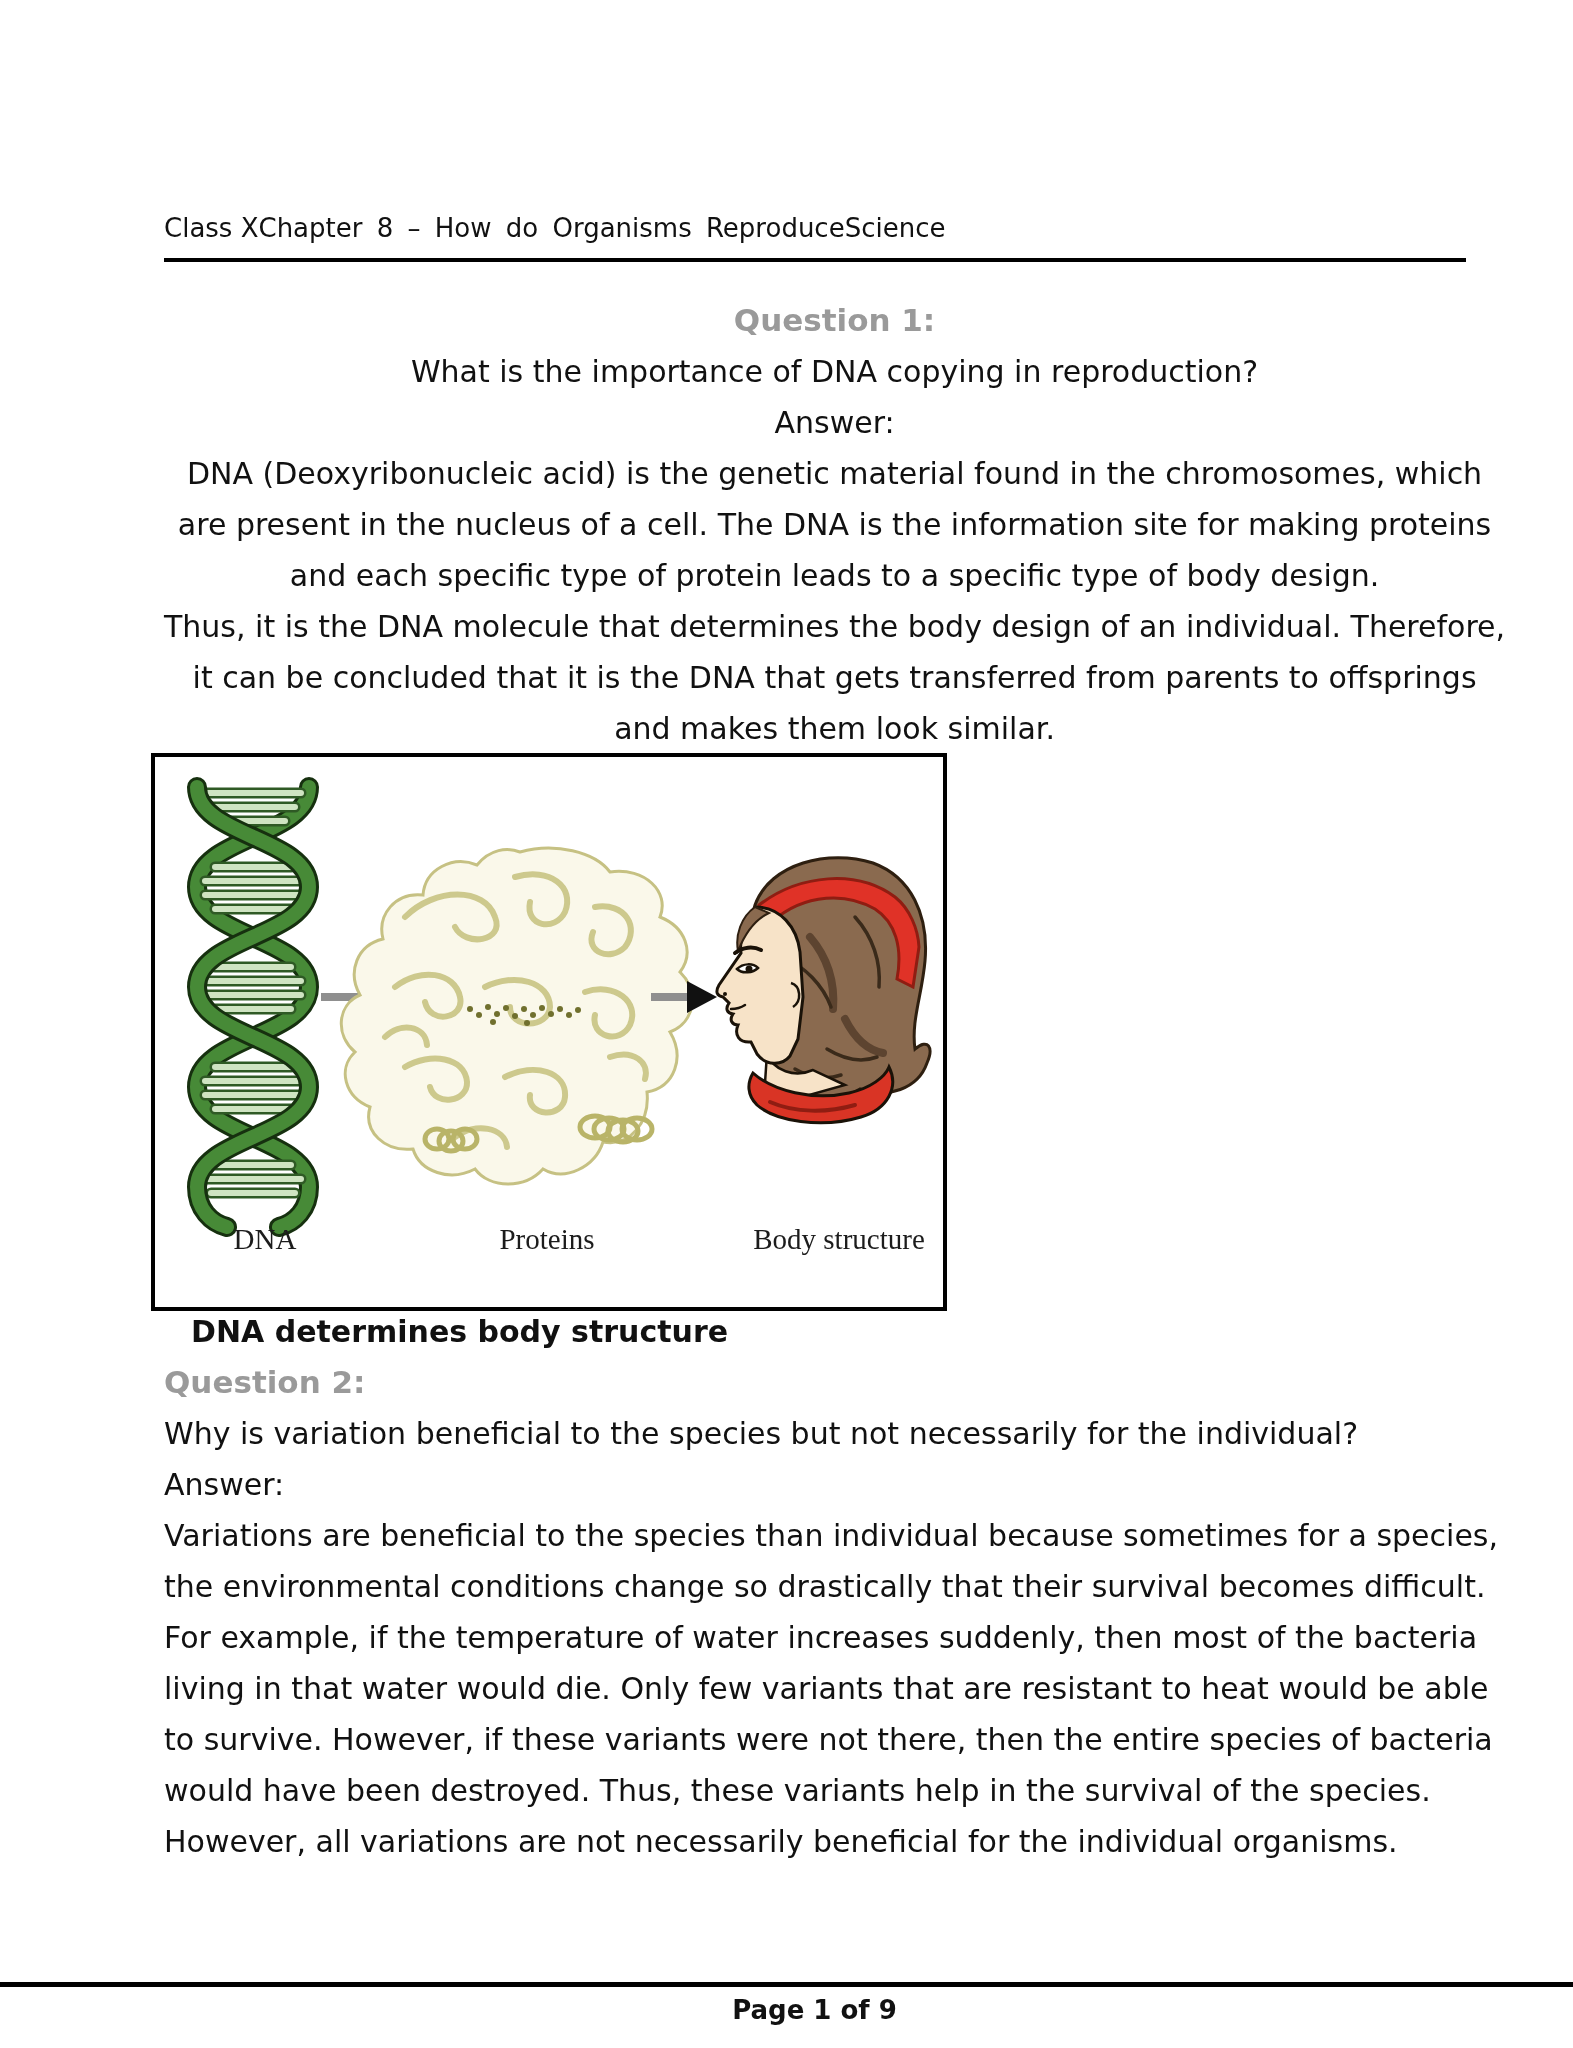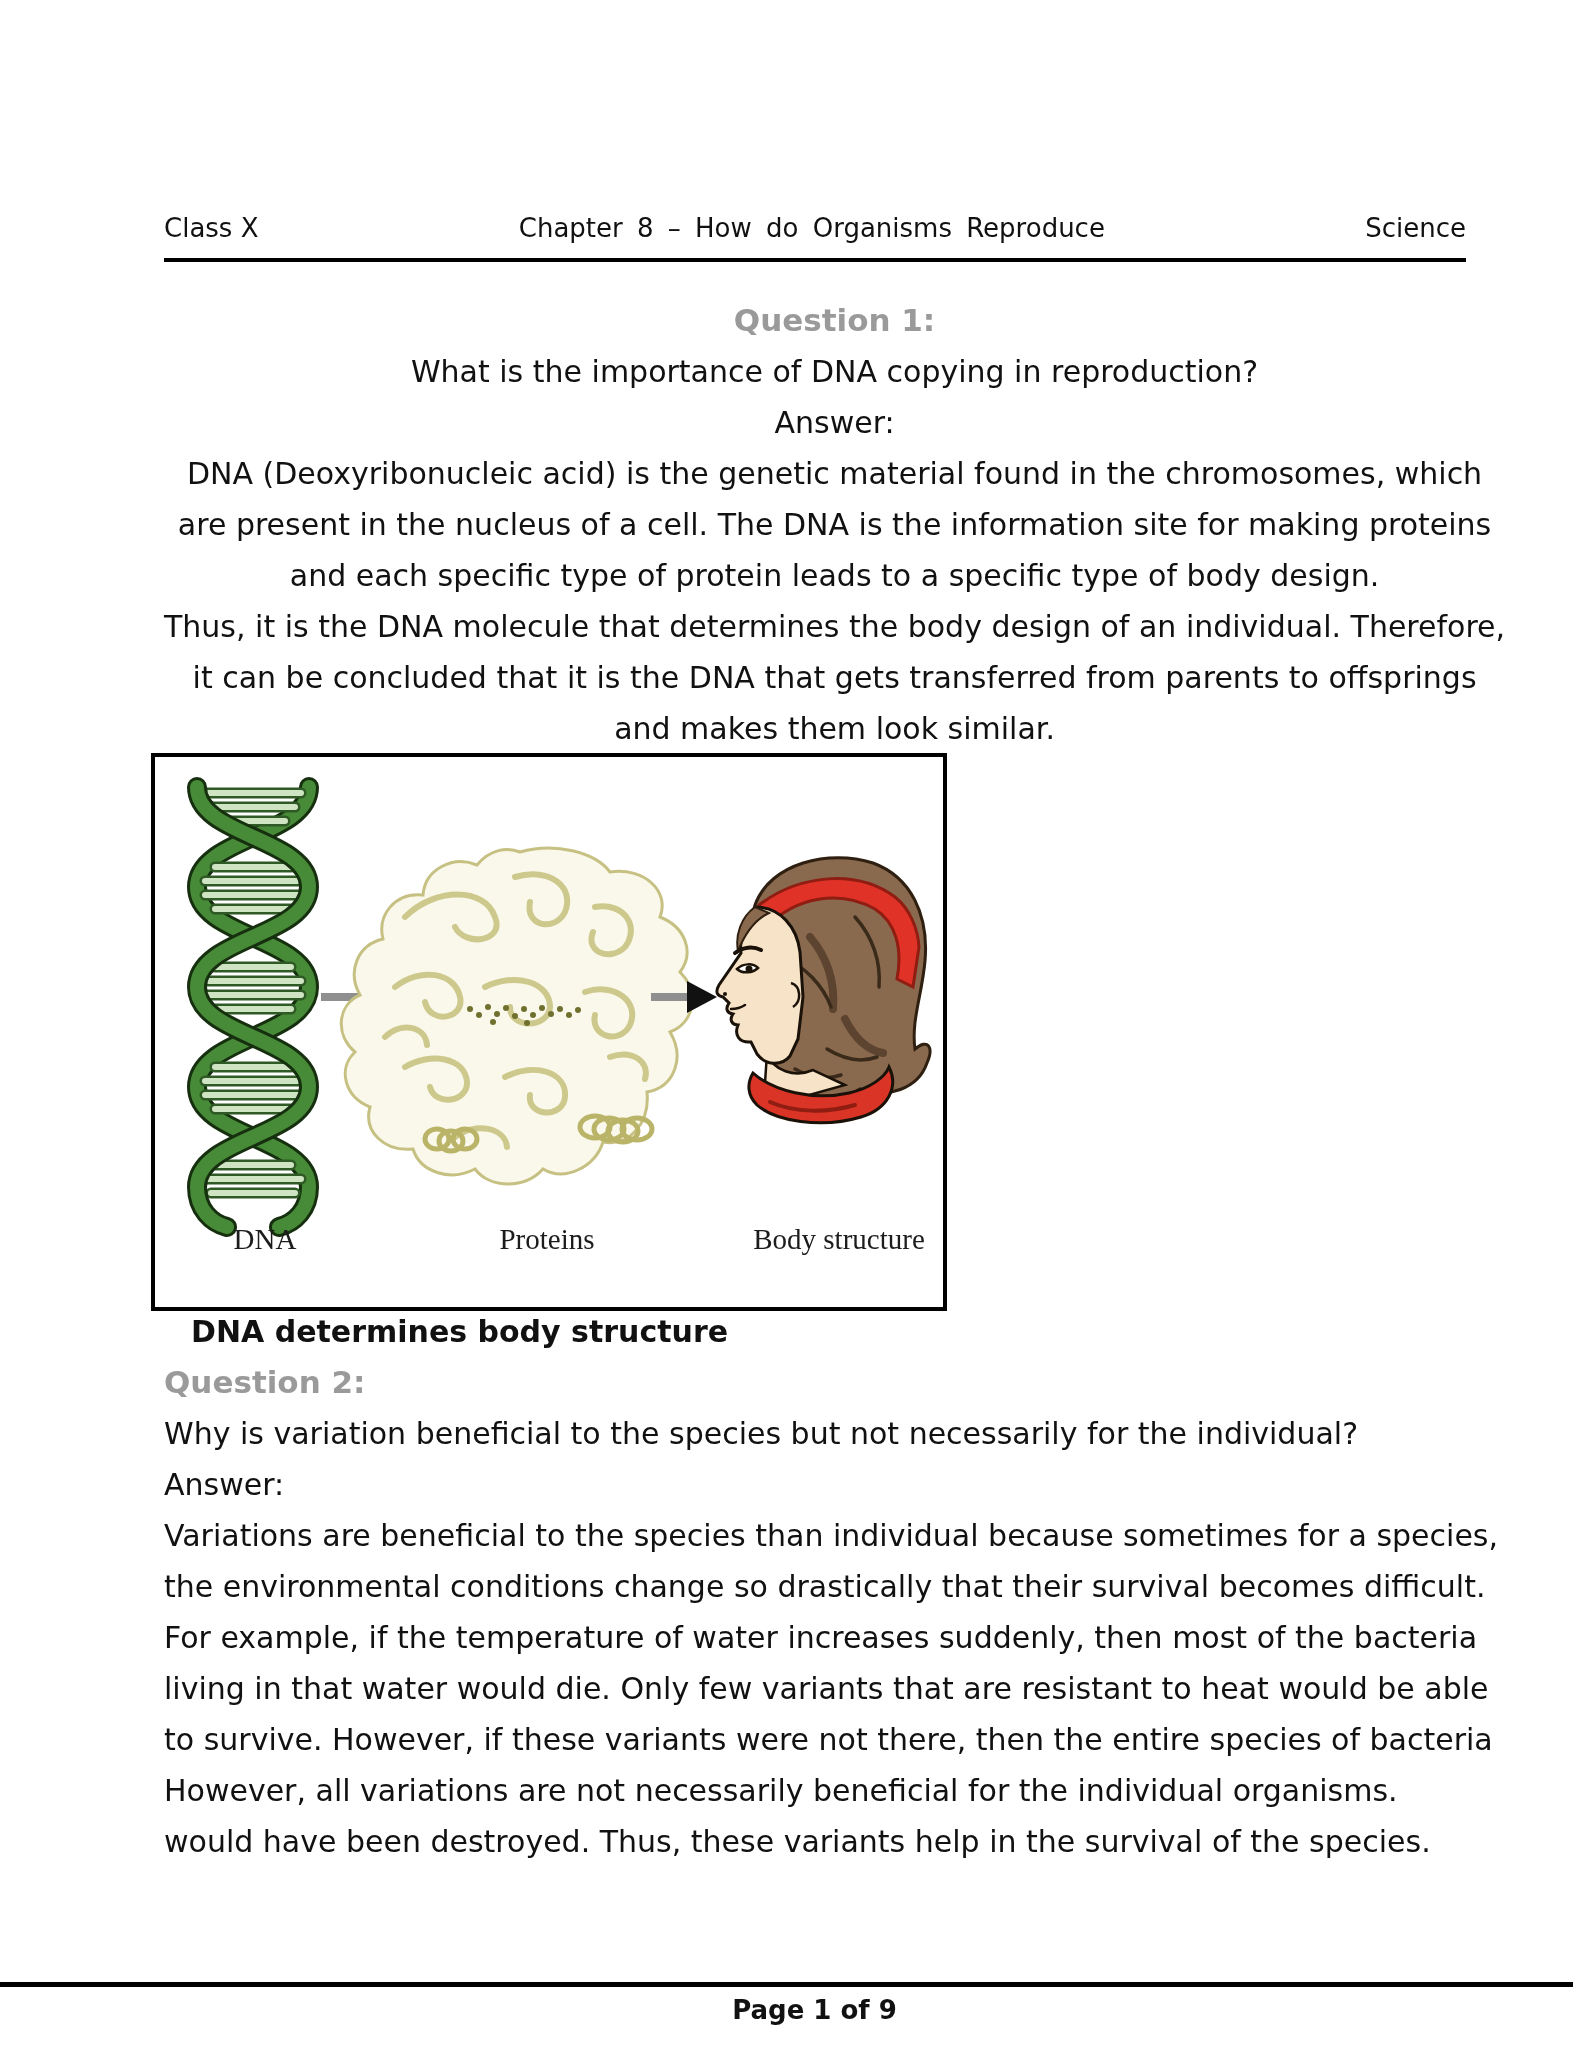--- a/index.html
+++ b/index.html
@@ -4,21 +4,21 @@
 <style>
   html,body { margin:0; padding:0; background:#e8e8e8; }
   .page {
     position:relative; width:1573px; height:2048px; background:#ffffff;
     font-family:"DejaVu Sans","Liberation Sans",sans-serif; color:#111111;
     overflow:hidden; margin:0 auto;
   }
   
   .hdr {
     position:absolute; left:164px; top:212px; width:1302px;
-    display:flex; justify-content:space-between; align-items:baseline;
+    display:flex; justify-content:flex-start; align-items:baseline;
     font-size:26px; line-height:32px; white-space:nowrap;
   }
   .hdr-center { word-spacing:6px; }
   .hdr-rule { position:absolute; left:164px; top:258px; width:1302px; height:4px; background:#000; }
 
   
   .flow { position:absolute; left:164px; }
   .flow-q1 { top:295px;text-align:center; }
   .flow-q2 { top:1306px; }
   .line { height:51px; line-height:51px; font-size:30px; white-space:nowrap; }
@@ -224,20 +224,20 @@
   <div class="flow flow-q2">
     <div class="line caption">DNA determines body structure</div>
     <div class="line qlabel">Question 2:</div>
     <div class="line">Why is variation beneficial to the species but not necessarily for the individual?</div>
     <div class="line">Answer:</div>
     <div class="line">Variations are beneficial to the species than individual because sometimes for a species,</div>
     <div class="line">the environmental conditions change so drastically that their survival becomes difficult.</div>
     <div class="line">For example, if the temperature of water increases suddenly, then most of the bacteria</div>
     <div class="line">living in that water would die. Only few variants that are resistant to heat would be able</div>
     <div class="line">to survive. However, if these variants were not there, then the entire species of bacteria</div>
+    <div class="line">would have been destroyed. Thus, these variants help in the survival of the species.</div>
     <div class="line">However, all variations are not necessarily beneficial for the individual organisms.</div>
-    <div class="line">would have been destroyed. Thus, these variants help in the survival of the species.</div>
   </div>
 
   <div class="ftr-rule"></div>
   <div class="ftr">Page 1 of 9</div>
 
 </div>
 
 </body></html>

